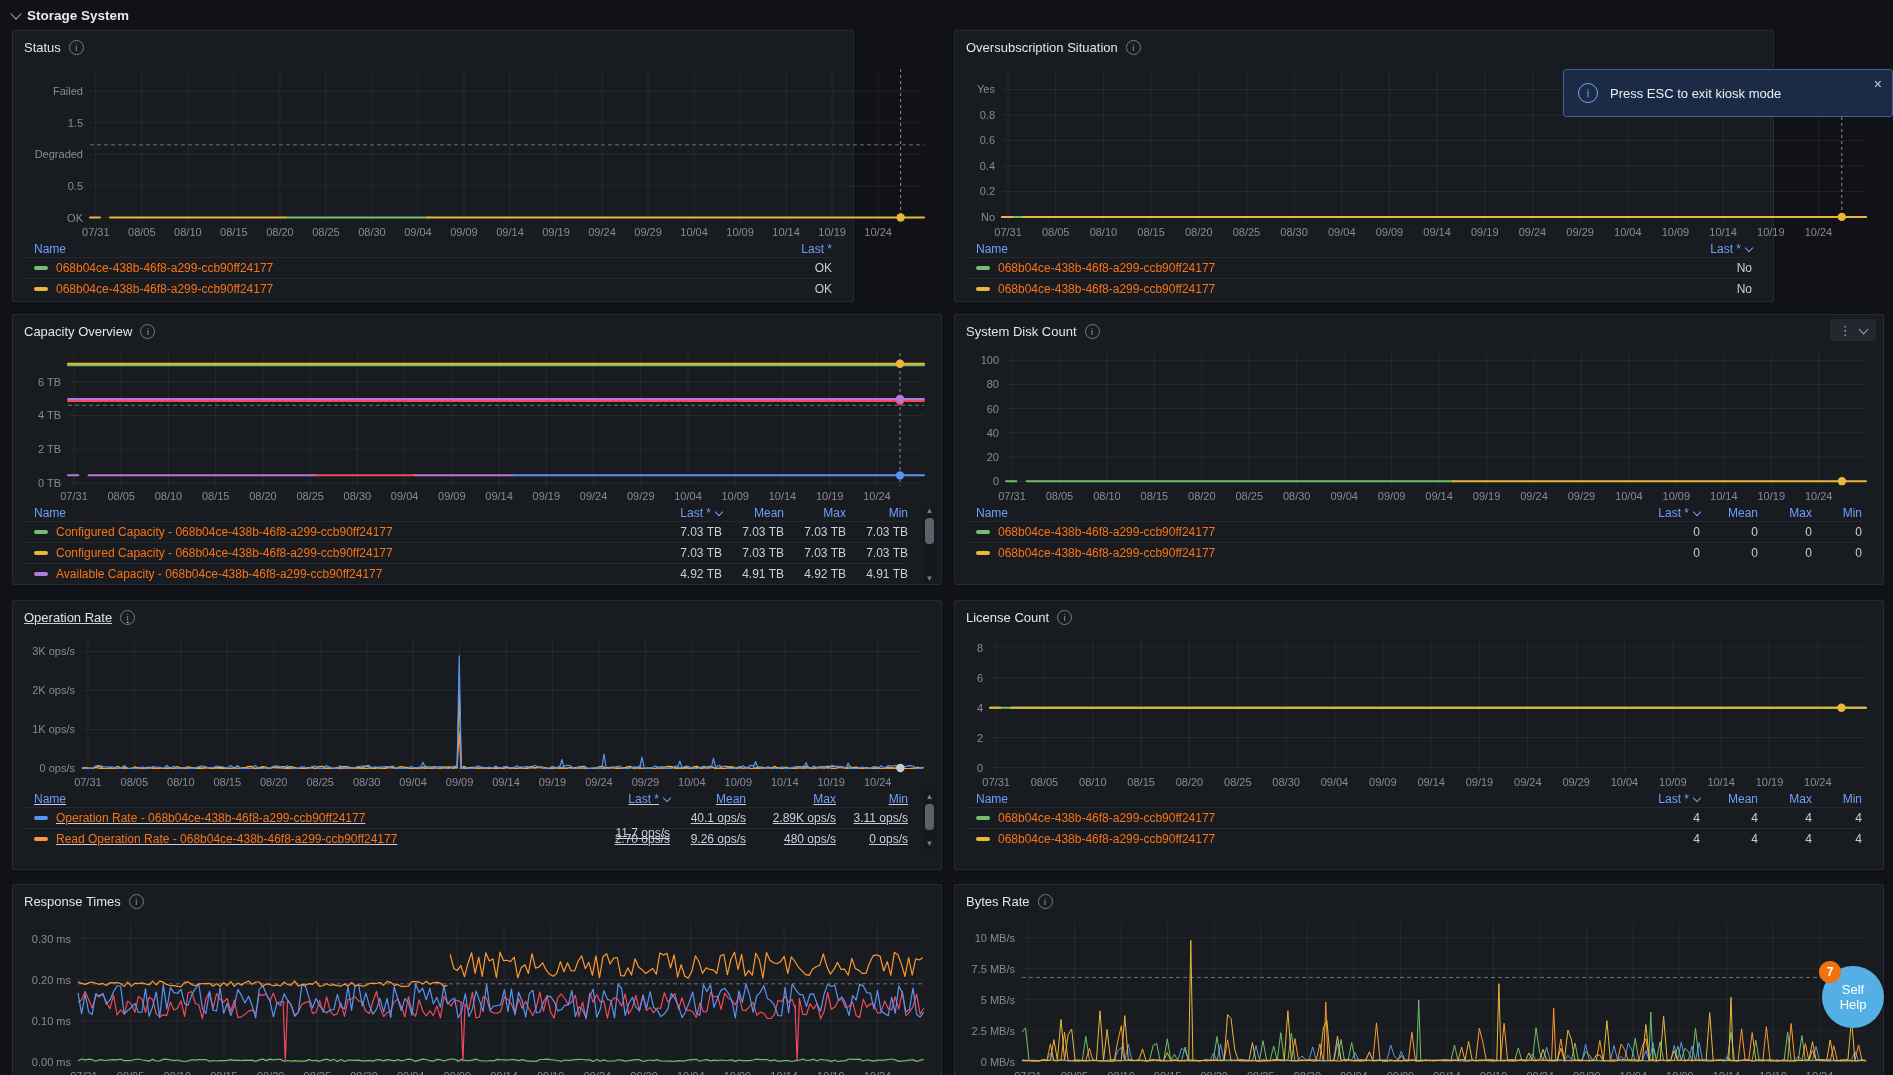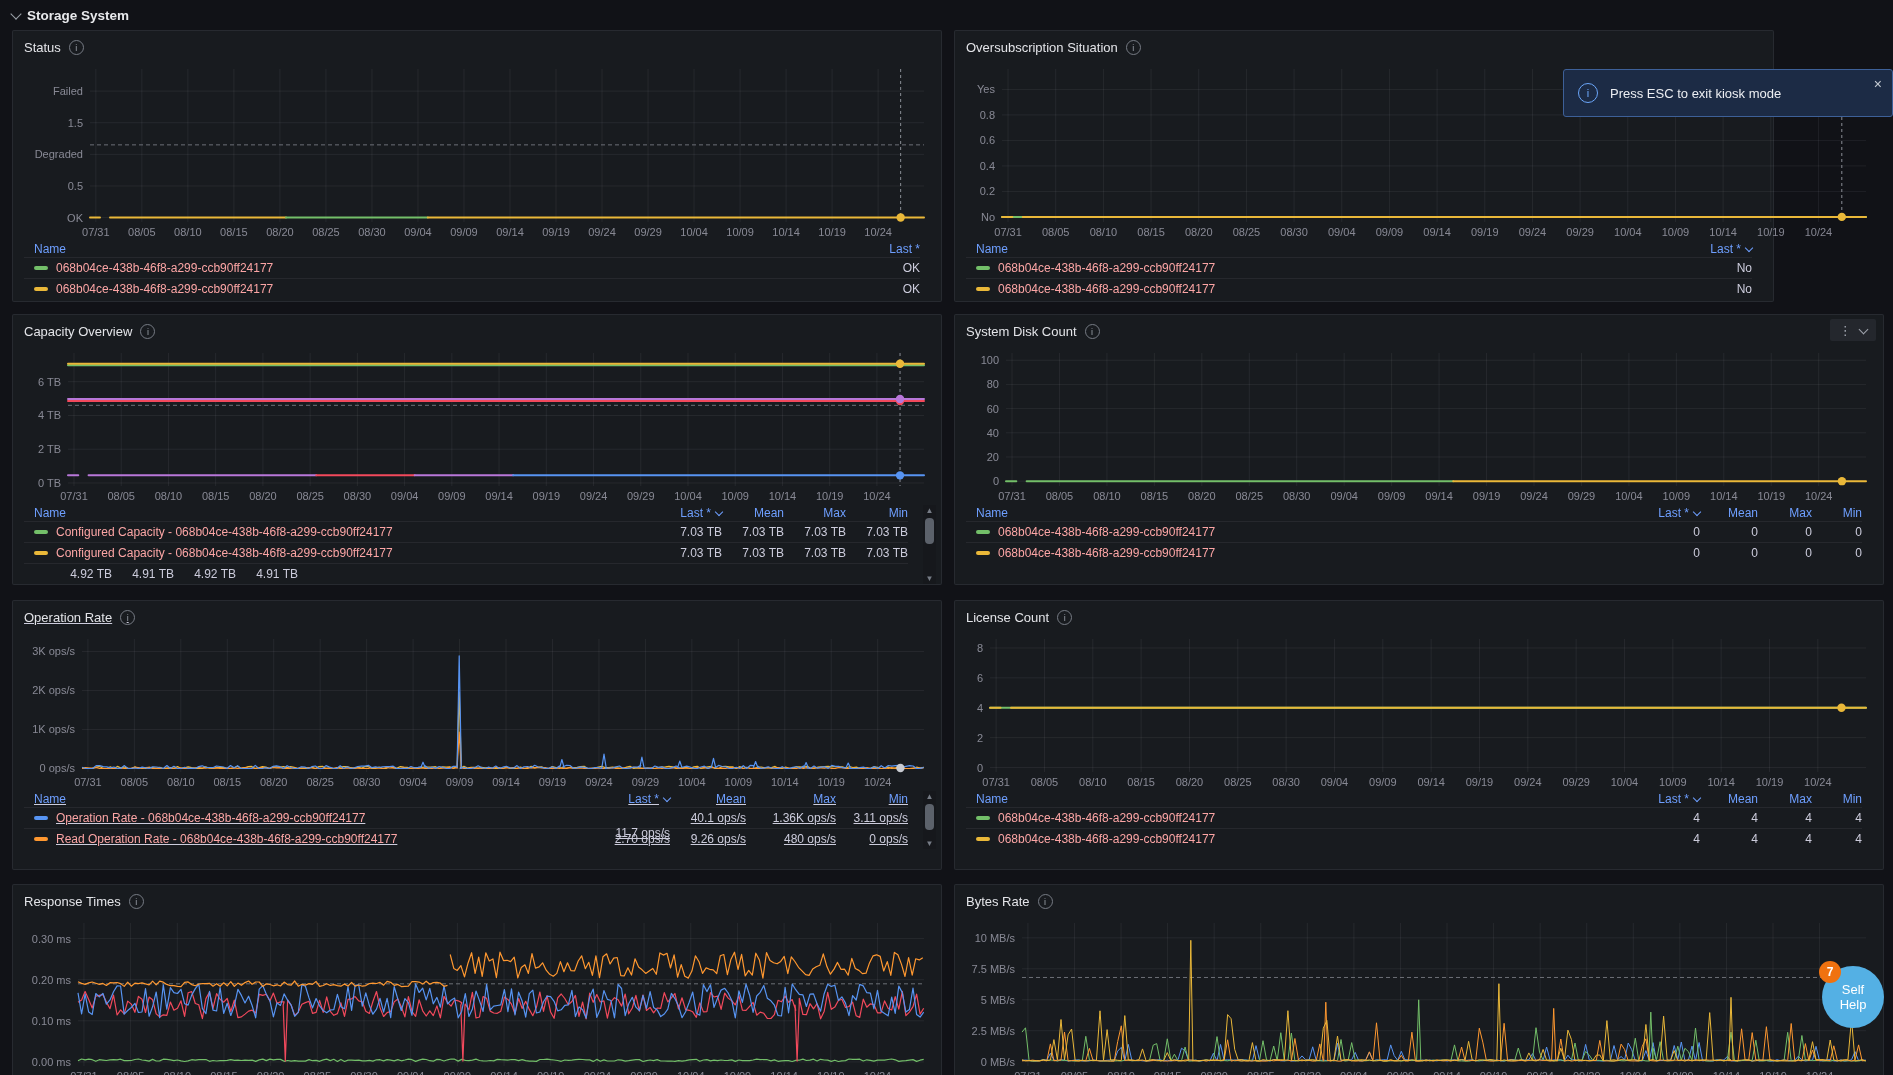--- a/index.html
+++ b/index.html
@@ -17,21 +17,21 @@
   .p-hdr{height:30px;display:flex;align-items:center;gap:8px;padding-top:3px;box-sizing:border-box;position:relative;}
   .p-title{font-size:13px;font-weight:500;color:#e3e4e8;cursor:pointer;}
   .info-icon{width:13px;height:13px;border:1.2px solid #767b84;border-radius:50%;color:#9aa0a8;font-size:9px;display:inline-flex;align-items:center;justify-content:center;cursor:pointer;}
   .p-menu{position:absolute;right:-4px;top:4px;width:46px;height:22px;background:#24272d;border-radius:2px;display:flex;align-items:center;justify-content:space-evenly;color:#9fa3ad;cursor:pointer;}
   .kebab{font-size:13px;line-height:1;color:#9fa3ad;}
   .menu-chev{width:6px;height:6px;border-right:1.5px solid #9fa3ad;border-bottom:1.5px solid #9fa3ad;transform:rotate(45deg);margin-bottom:2px;}
   .legend{position:relative;font-size:12px;}
   .lrow{display:flex;align-items:center;height:21px;border-top:1px solid rgba(204,204,220,0.08);padding-left:10px;box-sizing:border-box;}
   .lrow.lhead{height:16px;border-top:none;}
   .lhead .lname,.lhead .lval{color:#6e9fff;font-weight:500;cursor:pointer;}
-  .lname{flex:1;display:flex;align-items:center;gap:8px;color:#fca5a5;white-space:nowrap;overflow:hidden;}
+  .lname{flex:1;display:flex;align-items:center;gap:8px;color:#f97316;white-space:nowrap;overflow:hidden;}
   .lval{text-align:right;color:#ccccdc;white-space:nowrap;flex:none;}
   .swatch{width:14px;height:4px;border-radius:2px;display:inline-block;flex:none;}
   .sname{cursor:pointer;}
   .caret{width:5px;height:5px;border-right:1.4px solid #6e9fff;border-bottom:1.4px solid #6e9fff;transform:rotate(45deg);display:inline-block;margin-left:5px;margin-bottom:2px;}
   .scrollbar{position:absolute;right:-6px;top:0;bottom:0;width:13px;background:#16181c;display:flex;flex-direction:column;align-items:center;cursor:pointer;}
   .sb-arrow{color:#767c86;font-size:8px;line-height:11px;flex:none;}
   .sb-thumb{width:9px;height:26px;background:#5c626b;border-radius:4px;margin-top:2px;flex:none;}
   .sb-track{flex:1;}
   .toast{position:absolute;left:1563px;top:69px;width:330px;height:48px;background:#1c2b45;border:1px solid #3d6098;border-radius:3px;display:flex;align-items:center;gap:12px;padding:0 14px;box-sizing:border-box;z-index:20;}
   .toast-icon{width:18px;height:18px;border:1.6px solid #6ba6f9;border-radius:50%;color:#6ba6f9;font-size:11px;display:flex;align-items:center;justify-content:center;flex:none;}
@@ -42,21 +42,21 @@
 </style>
 </head>
 <body>
 
 <div class="section-header">
   <span class="chev"></span>
   <span class="section-title">Storage System</span>
 </div>
 
 <div id="dashboard">
-    <div class="panel" style="left: 12px; top: 30px; width: 930px; height: 272px;">
+    <div class="panel" style="left: 12px; top: 30px; width: 842px; height: 272px;">
       <div class="p-hdr">
         <span class="p-title">Status</span>
         <span class="info-icon">i</span>
       </div>
       <svg width="906" height="180">
         <line x1="66" x2="900" y1="156.57438016528926" y2="156.57438016528926" stroke="rgba(204,204,220,0.08)" stroke-width="1"></line>
         <text x="59" y="160.57438016528926" text-anchor="end" fill="rgba(204,204,220,0.62)" font-size="11">OK</text>
         <line x1="66" x2="900" y1="124.96280991735537" y2="124.96280991735537" stroke="rgba(204,204,220,0.08)" stroke-width="1"></line>
         <text x="59" y="128.96280991735537" text-anchor="end" fill="rgba(204,204,220,0.62)" font-size="11">0.5</text>
         <line x1="66" x2="900" y1="93.35123966942149" y2="93.35123966942149" stroke="rgba(204,204,220,0.08)" stroke-width="1"></line>
@@ -299,20 +299,24 @@
           <span class="lname">
             <span class="swatch" style="background: rgb(234, 184, 57);"></span>
             <span class="sname">Configured Capacity - 068b04ce-438b-46f8-a299-ccb90ff24177</span>
           </span>
           <span class="lval" style="width: 78px;">7.03 TB</span>
           <span class="lval" style="width: 62px;">7.03 TB</span>
           <span class="lval" style="width: 62px;">7.03 TB</span>
           <span class="lval" style="width: 62px;">7.03 TB</span>
         </div>
         <div class="lrow">
+          <span class="lname">
+            <span class="swatch" style="background: rgb(184, 119, 217);"></span>
+            <span class="sname">Available Capacity - 068b04ce-438b-46f8-a299-ccb90ff24177</span>
+          </span>
           <span class="lval" style="width: 78px;">4.92 TB</span>
           <span class="lval" style="width: 62px;">4.91 TB</span>
           <span class="lval" style="width: 62px;">4.92 TB</span>
           <span class="lval" style="width: 62px;">4.91 TB</span>
         </div>
         <div class="scrollbar">
           <div class="sb-arrow">▲</div>
           <div class="sb-thumb"></div>
           <div class="sb-track"></div>
           <div class="sb-arrow">▼</div>
@@ -475,21 +479,21 @@
           <span class="lval" style="width: 90px;">Max</span>
           <span class="lval" style="width: 72px;">Min</span>
         </div>
         <div class="lrow">
           <span class="lname">
             <span class="swatch" style="background: rgb(87, 148, 242);"></span>
             <span class="sname">Operation Rate - 068b04ce-438b-46f8-a299-ccb90ff24177</span>
           </span>
           <span class="lval" style="width: 88px; margin-top: 29px;">11.7 ops/s</span>
           <span class="lval" style="width: 76px;">40.1 ops/s</span>
-          <span class="lval" style="width: 90px;">1.36K ops/s</span>
+          <span class="lval" style="width: 90px;">2.89K ops/s</span>
           <span class="lval" style="width: 72px;">3.11 ops/s</span>
         </div>
         <div class="lrow">
           <span class="lname">
             <span class="swatch" style="background: rgb(255, 152, 48);"></span>
             <span class="sname">Read Operation Rate - 068b04ce-438b-46f8-a299-ccb90ff24177</span>
           </span>
           <span class="lval" style="width: 88px;">2.70 ops/s</span>
           <span class="lval" style="width: 76px;">9.26 ops/s</span>
           <span class="lval" style="width: 90px;">480 ops/s</span>

